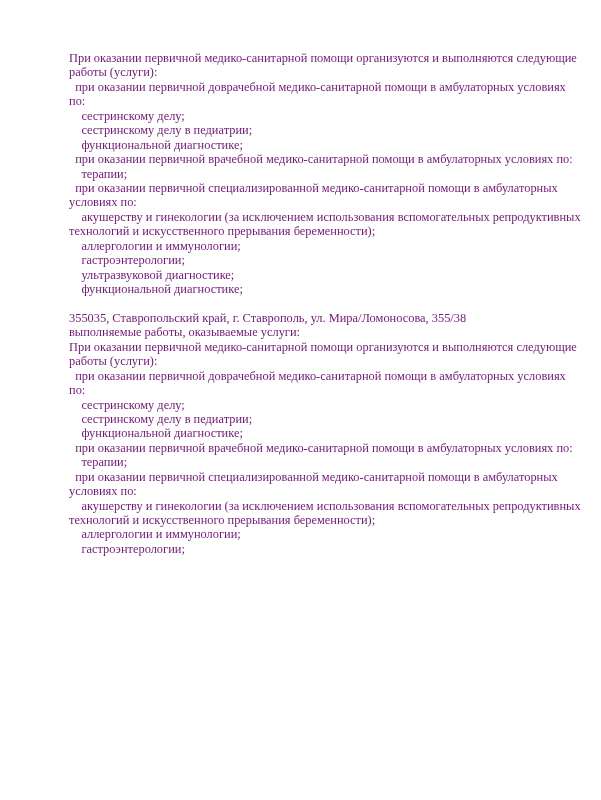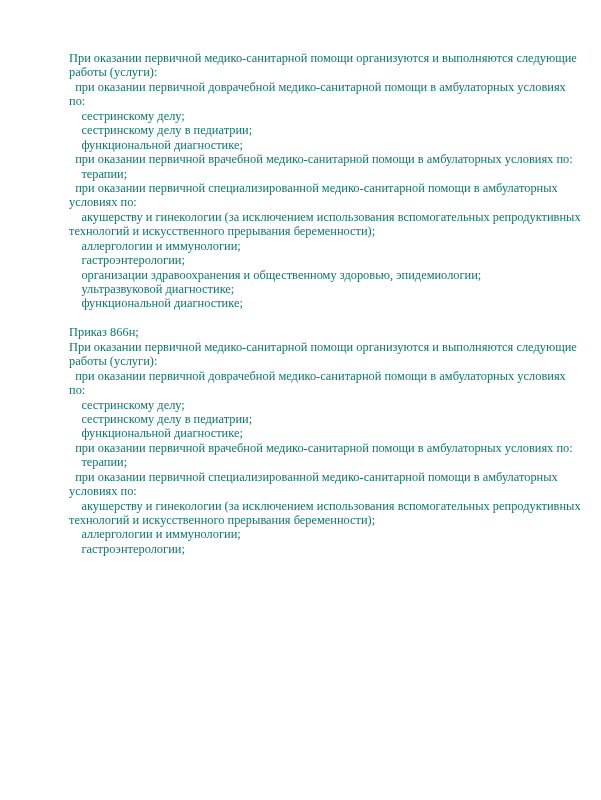--- a/index.html
+++ b/index.html
@@ -3,21 +3,21 @@
 <meta charset="utf-8">
 <style>
   html, body { margin: 0; padding: 0; }
   body {
     width: 601px; height: 800px; background: #ffffff; overflow: hidden;
     position: relative;
   }
   .page {
     position: absolute; left: 69px; top: 51px; width: 490px;
     font-family: "Liberation Serif", "DejaVu Serif", serif;
-    font-size: 12.4px; line-height: 14.45px; color: #0f766e;
+    font-size: 12.4px; line-height: 14.45px; color: #701a75;
   }
   .line { white-space: pre; display: block; height: 14.45px; }
   .gap { display: block; height: 14.45px; }
 </style>
 </head>
 <body>
 
 <div class="page">
   <div id="sec1">
       <span class="line">При оказании первичной медико-санитарной помощи организуются и выполняются следующие</span>
@@ -28,27 +28,27 @@
       <span class="line">    сестринскому делу в педиатрии;</span>
       <span class="line">    функциональной диагностике;</span>
       <span class="line">  при оказании первичной врачебной медико-санитарной помощи в амбулаторных условиях по:</span>
       <span class="line">    терапии;</span>
       <span class="line">  при оказании первичной специализированной медико-санитарной помощи в амбулаторных</span>
       <span class="line">условиях по:</span>
       <span class="line">    акушерству и гинекологии (за исключением использования вспомогательных репродуктивных</span>
       <span class="line">технологий и искусственного прерывания беременности);</span>
       <span class="line">    аллергологии и иммунологии;</span>
       <span class="line">    гастроэнтерологии;</span>
-      <span class="line">    организации здравоохранения и общественному здоровью, эпидемиологии;</span>
       <span class="line">    ультразвуковой диагностике;</span>
       <span class="line">    функциональной диагностике;</span>
     </div>
   <span class="gap"></span>
   <div>
-    <span class="line">Приказ 866н;</span>
+    <span class="line">355035, Ставропольский край, г. Ставрополь, ул. Мира/Ломоносова, 355/38</span>
+    <span class="line">выполняемые работы, оказываемые услуги:</span>
     <div id="sec2">
         <span class="line">При оказании первичной медико-санитарной помощи организуются и выполняются следующие</span>
         <span class="line">работы (услуги):</span>
         <span class="line">  при оказании первичной доврачебной медико-санитарной помощи в амбулаторных условиях</span>
         <span class="line">по:</span>
         <span class="line">    сестринскому делу;</span>
         <span class="line">    сестринскому делу в педиатрии;</span>
         <span class="line">    функциональной диагностике;</span>
         <span class="line">  при оказании первичной врачебной медико-санитарной помощи в амбулаторных условиях по:</span>
         <span class="line">    терапии;</span>

